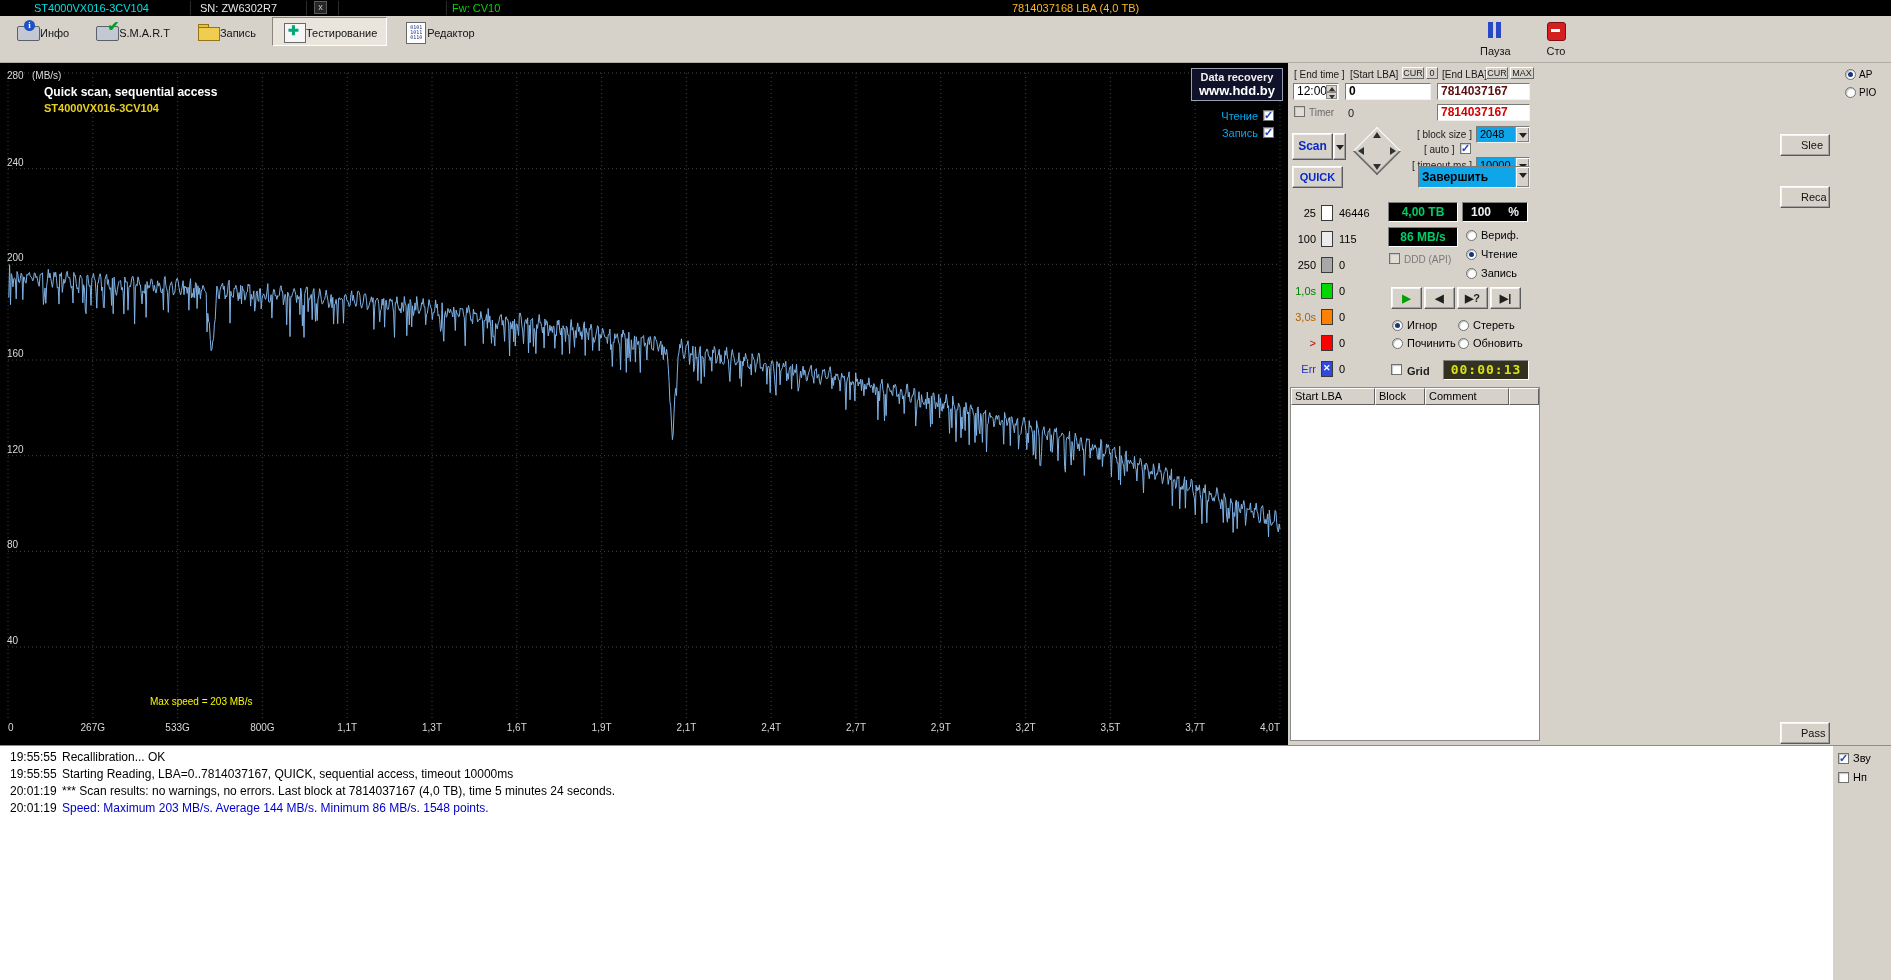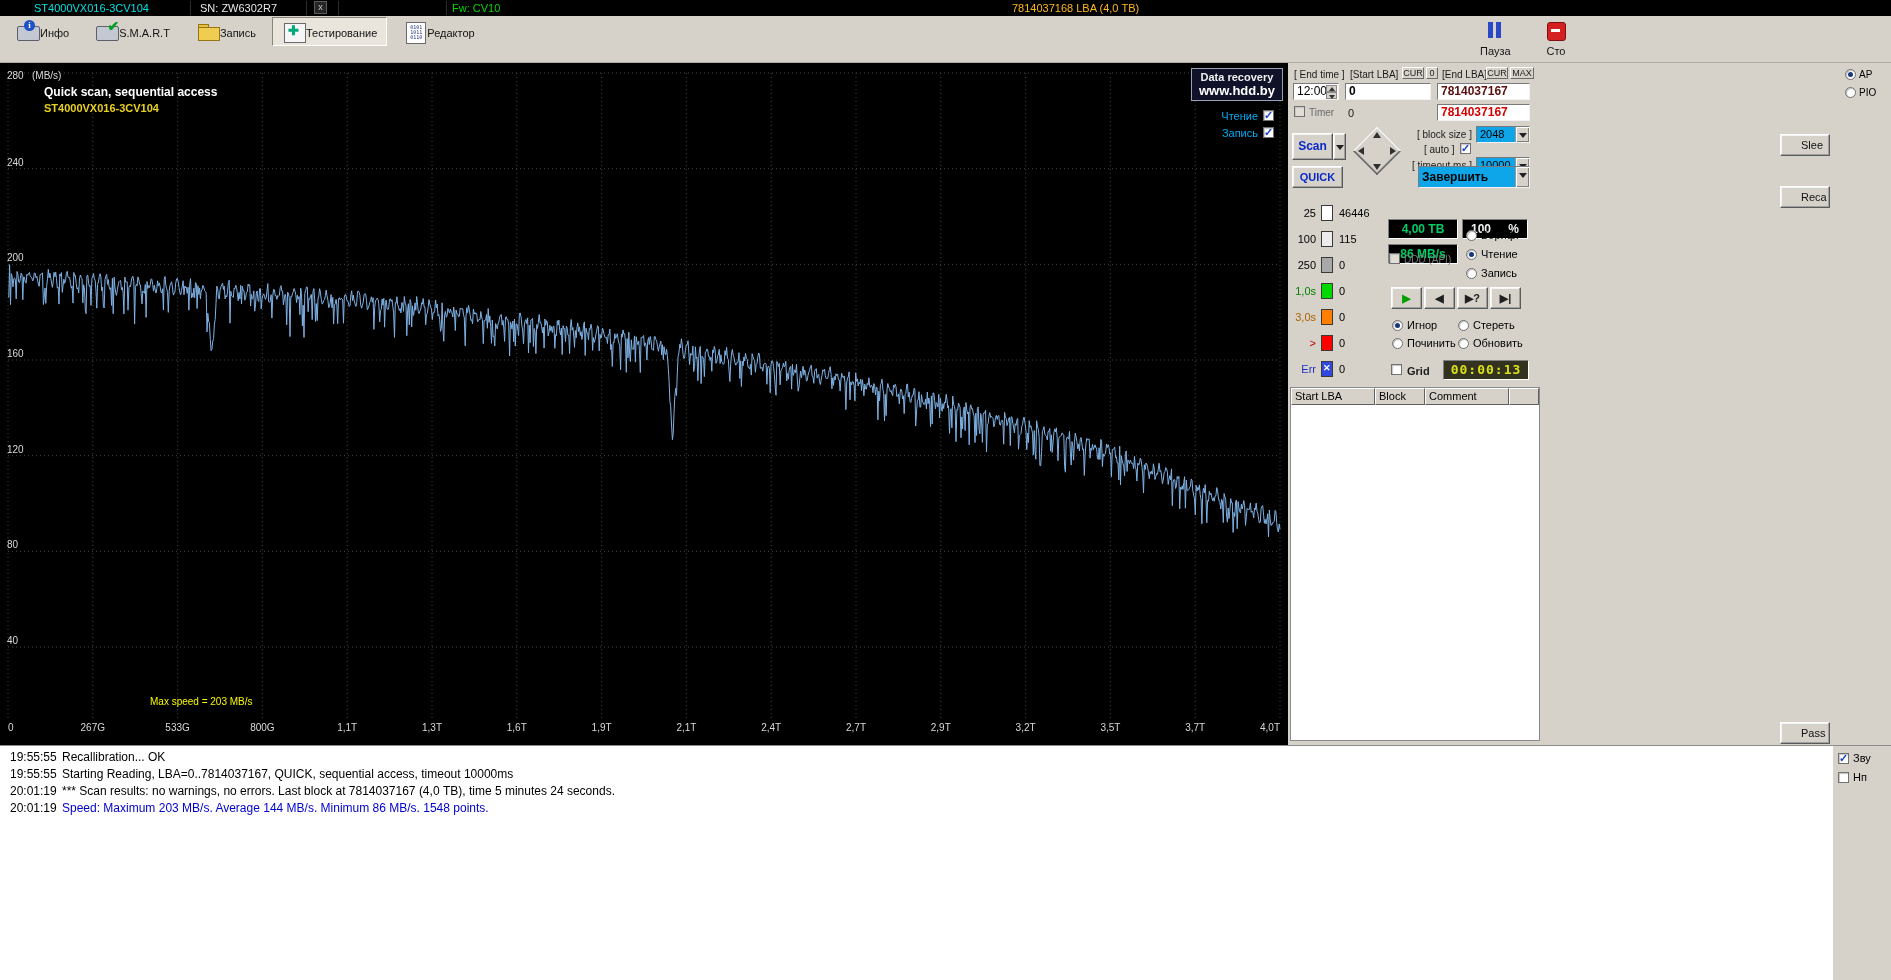--- a/index.html
+++ b/index.html
@@ -79,21 +79,21 @@
   .da-up{left:24px;top:7px;border-bottom:6px solid #303030;border-top:none;}
   .da-down{left:24px;bottom:7px;border-top:6px solid #303030;border-bottom:none;}
   .da-left{left:9px;top:22px;border-right:6px solid #303030;border-left:none;}
   .da-right{right:9px;top:22px;border-left:6px solid #303030;border-right:none;}
   #histogram{position:absolute;left:2px;top:140px;width:100px;height:185px;}
   .hg-row{position:absolute;left:0;height:26px;width:100px;}
   .hg-label{position:absolute;left:0;top:4px;width:26px;text-align:right;font-size:11px;}
   .hg-box{position:absolute;left:31px;top:2px;width:12px;height:16px;border:1px solid #3a3a3a;}
   .hg-count{position:absolute;left:49px;top:4px;font-size:11px;color:#000;}
   .hg-err::after{content:"✕";position:absolute;left:1px;top:1px;color:#fff;font-size:9px;font-weight:bold;}
-  .lcd{position:absolute;background:#000;border:1px solid;border-color:#808080 #fff #fff #808080;color:#00cc66;font-weight:bold;font-size:12px;text-align:center;line-height:18px;margin-top:17px;}
+  .lcd{position:absolute;background:#000;border:1px solid;border-color:#808080 #fff #fff #808080;color:#00cc66;font-weight:bold;font-size:12px;text-align:center;line-height:18px;}
   .lcd.white{color:#f0f0f0;display:flex;justify-content:space-between;padding:0 8px;}
   .lcd-timer{position:absolute;background:#32321e;border:1px solid;border-color:#808080 #fff #fff #808080;color:#d8e018;font-family:"DejaVu Sans Mono",monospace;font-weight:bold;font-size:13px;letter-spacing:1px;text-align:center;line-height:18px;}
   .rrow{position:absolute;display:flex;align-items:center;gap:4px;white-space:nowrap;}
   .rlabel{font-size:11px;color:#000;}
   #dtable{position:absolute;left:2px;top:324px;width:250px;height:354px;background:#fff;border:1px solid #8a8a8a;}
   #dtable-hdr{position:absolute;left:0;top:0;height:17px;display:flex;}
   .th{height:17px;background:#d6d2ca;border:1px solid;border-color:#fff #606060 #606060 #fff;font-size:11px;padding:1px 3px;color:#000;white-space:nowrap;overflow:hidden;}
 
   
   .strip-row{position:absolute;left:1845px;display:flex;gap:3px;align-items:center;font-size:10px;white-space:nowrap;color:#000;}

